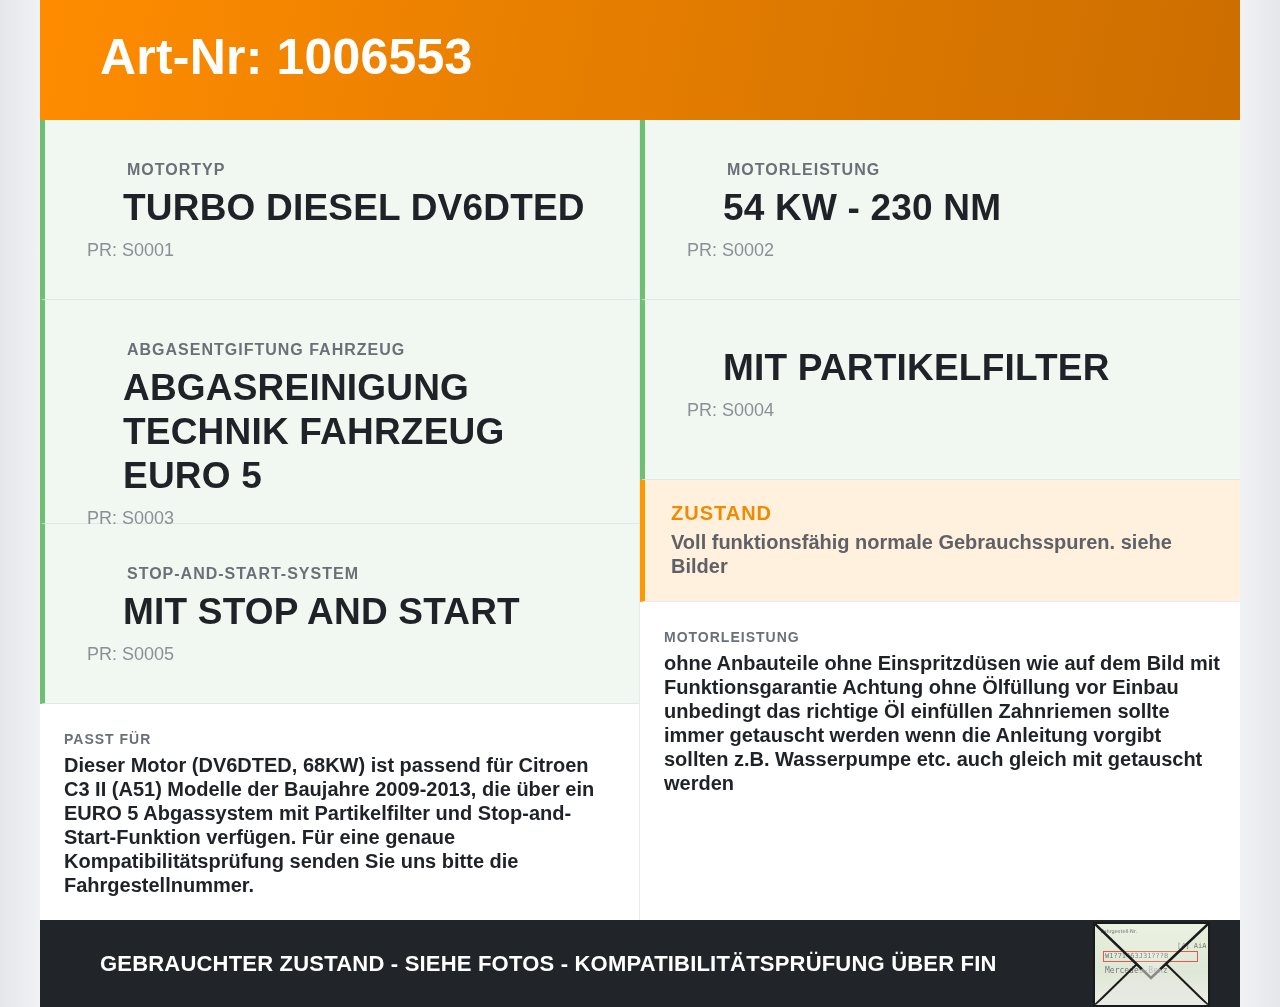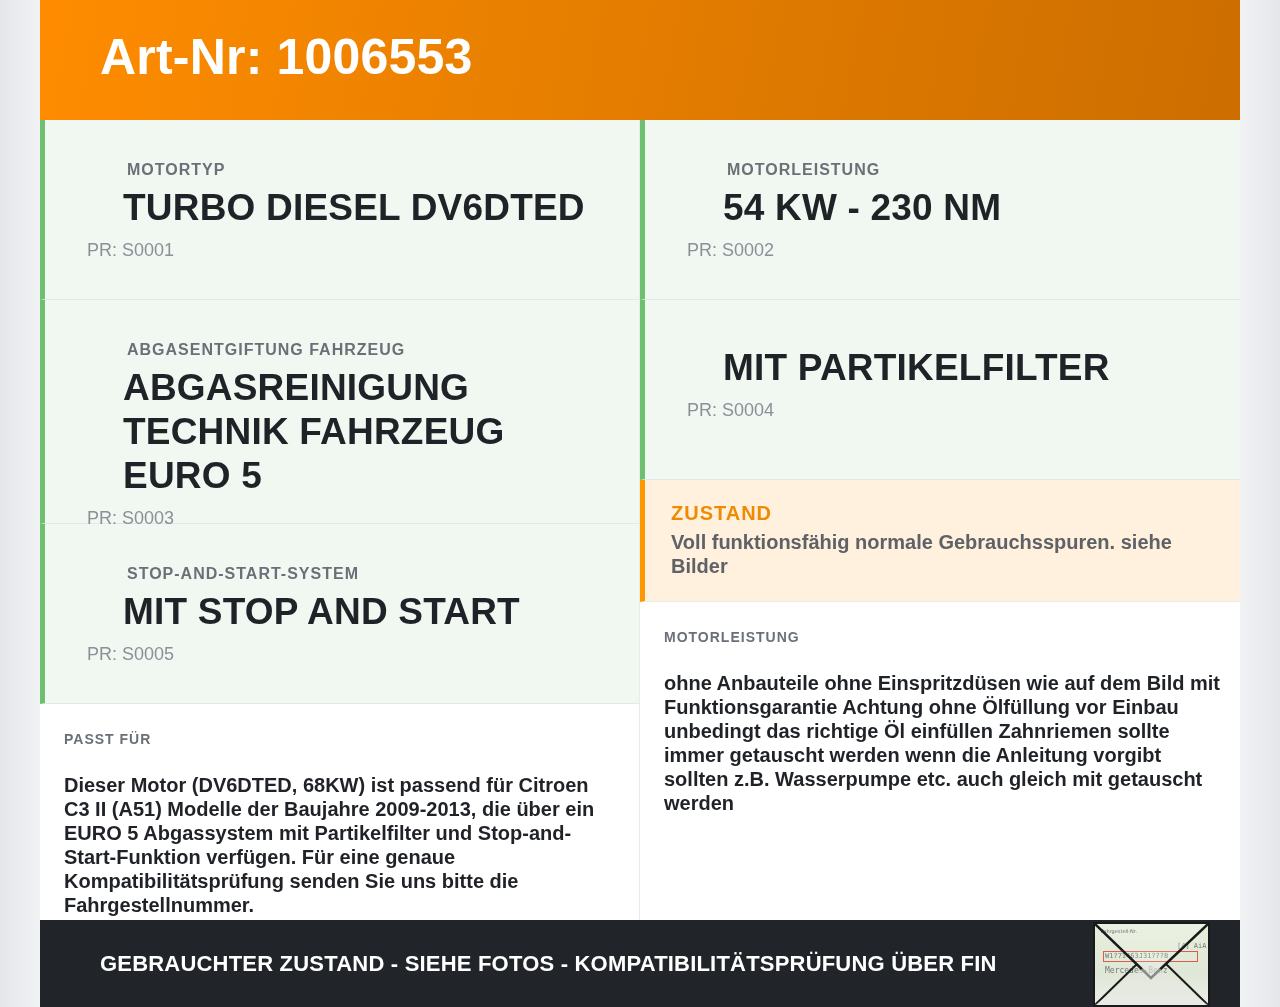--- a/index.html
+++ b/index.html
@@ -56,21 +56,21 @@
   }
   .zustand .text {
     margin-top: 8px; font-size: 20px; font-weight: 700; color: #5e6166; line-height: 24px;
   }
 
   .textblock { padding: 26px 20px 0 24px; background: #ffffff; }
   .textblock .label {
     font-size: 14px; font-weight: 700; color: #6a7078; letter-spacing: 1px; line-height: 18px;
   }
   .textblock .text {
-    margin-top: 25px; font-size: 20px; font-weight: 700; color: #1f2227; line-height: 24px;
+    margin-top: 5px; font-size: 20px; font-weight: 700; color: #1f2227; line-height: 24px;
   }
   .passt { height: 216px; }
   .beschr { height: 318px; }
 
   .footer {
     position: absolute; left: 0; top: 920px; width: 1200px; height: 87px;
     background: #212428;
   }
   .footer .banner {
     position: absolute; left: 60px; top: 31px;

